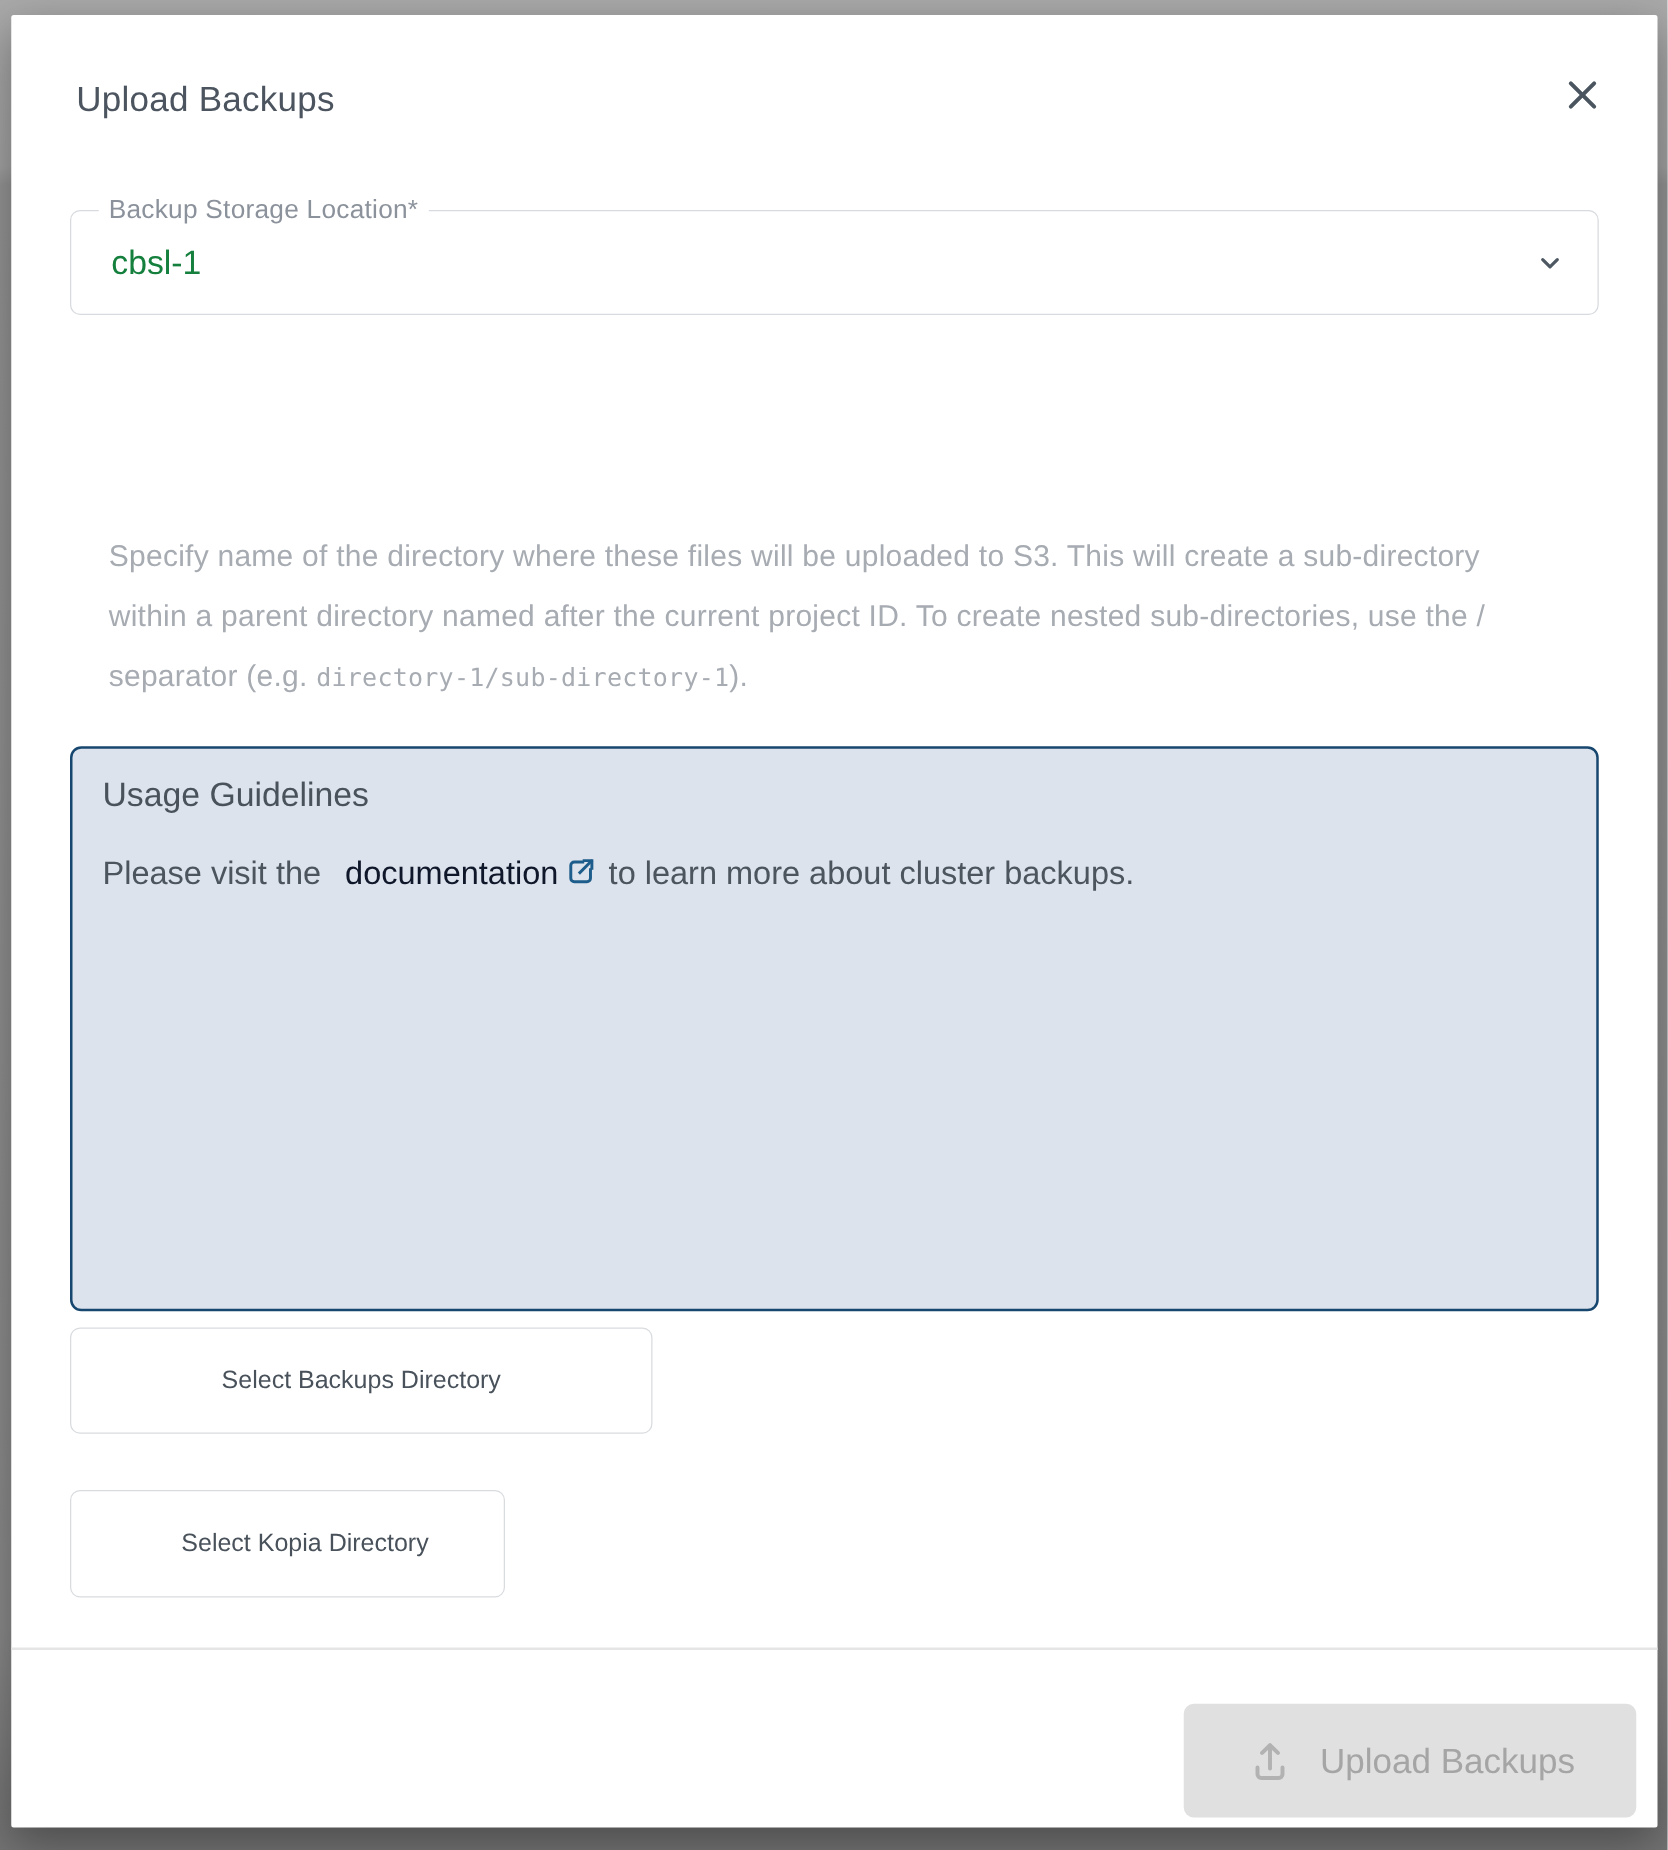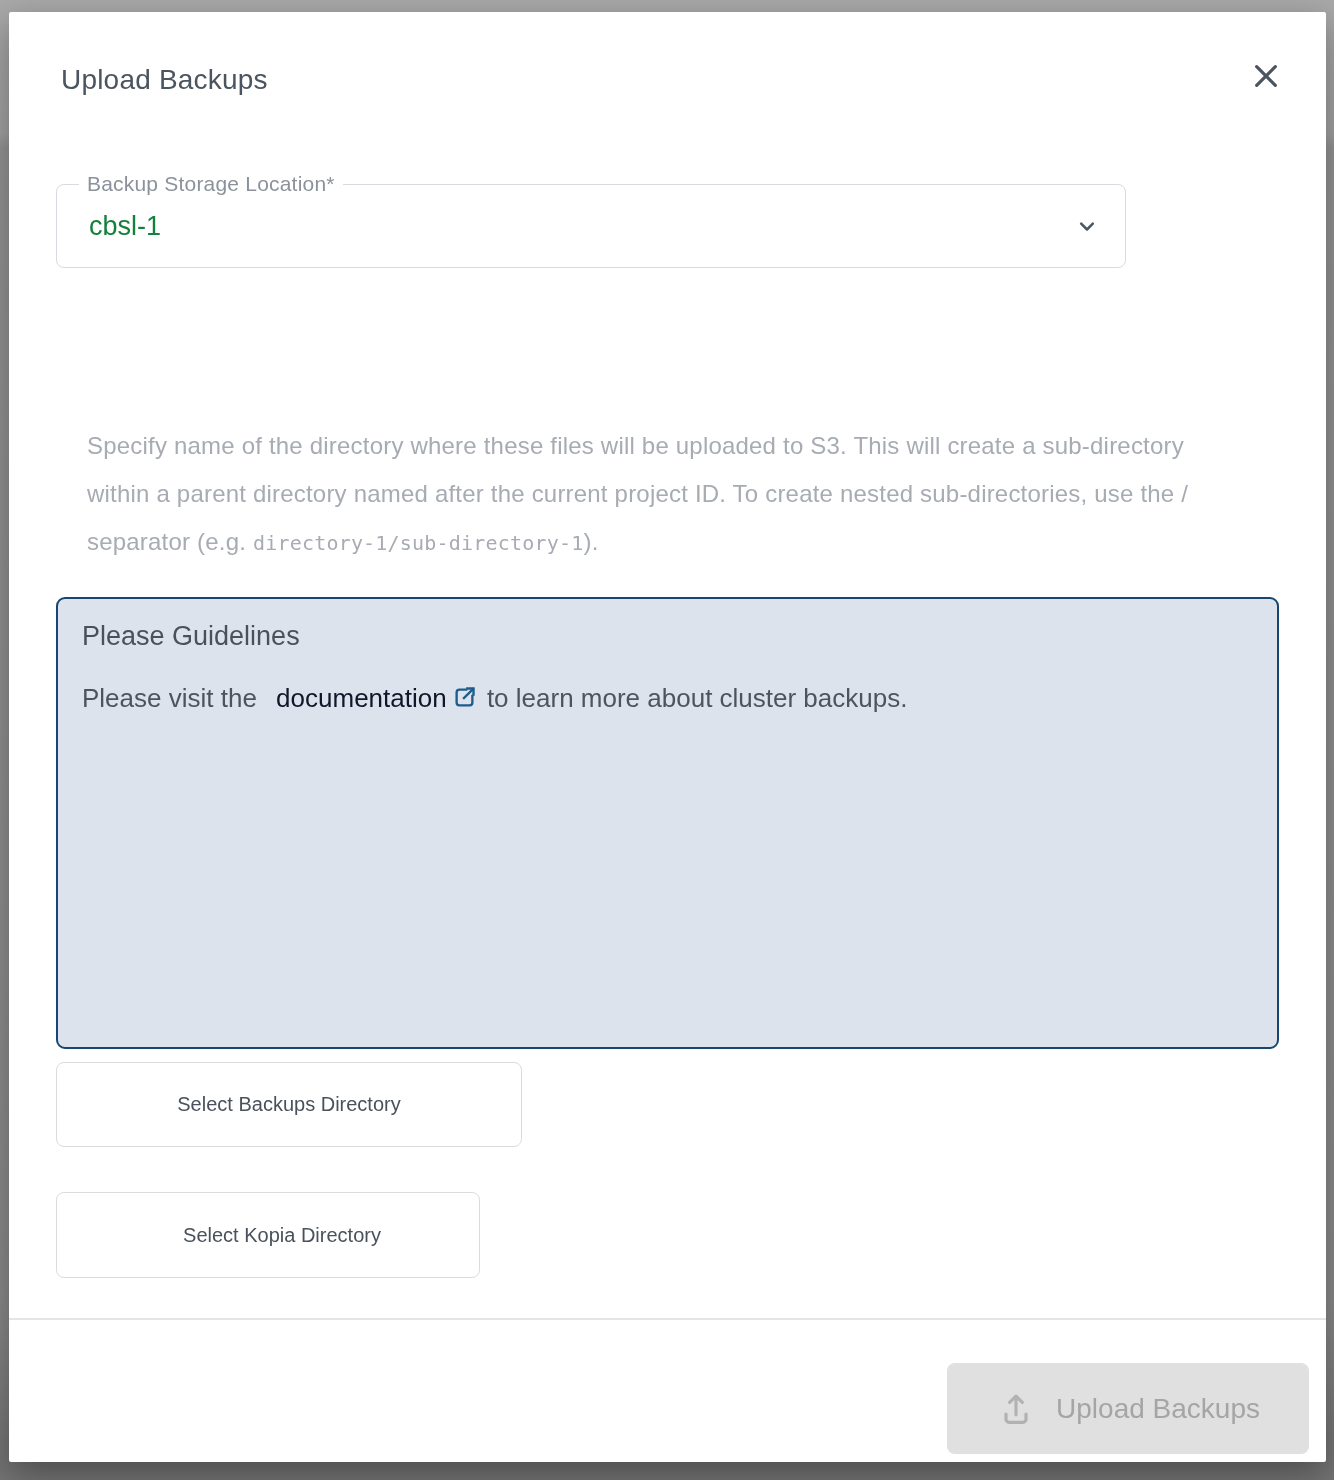--- a/index.html
+++ b/index.html
@@ -30,22 +30,22 @@
     position: absolute;
     right: 42px; top: 46px;
     width: 36px; height: 36px;
     background: none; border: none;
     cursor: pointer;
     display: flex; align-items: center; justify-content: center;
   }
   
   .select-field {
     position: absolute;
-    left: 47px; top: 172px;
-    width: 1070px; height: 84px;
+    left: 47px; top: 156px;
+    width: 1223px; height: 84px;
     border: 1px solid #d7dade;
     border-radius: 8px;
     background: #fff;
     cursor: pointer;
   }
   .select-label {
     position: absolute;
     top: -13px; left: 22px;
     background: #fff;
     padding: 0 8px;
@@ -131,21 +131,21 @@
     background: #fff;
     border: 1px solid #d9dcdf;
     border-radius: 8px;
     font-family: "Liberation Sans", sans-serif;
     font-size: 20px;
     color: #49525b;
     cursor: pointer;
     display: flex; align-items: center; justify-content: center;
   }
   .btn-backups { top: 1050px; width: 466px; height: 85px; }
-  .btn-kopia   { top: 1180px; width: 424px; height: 86px; padding-left: 28px; }
+  .btn-kopia   { top: 1180px; width: 348px; height: 86px; padding-left: 28px; }
   
   .footer-divider {
     position: absolute;
     left: 0; top: 1306px;
     width: 100%; height: 2px;
     background: #e5e5e5;
   }
   .upload-btn {
     position: absolute;
     left: 938px; top: 1351px;
@@ -186,21 +186,21 @@
       </svg>
     </span>
   </div>
 
 
   <div class="helper-text">
     <span>Specify name of the directory where these files will be uploaded to S3. This will create a sub-directory within a parent directory named after the current project ID. To create nested sub-directories, use the / separator (e.g. </span><code>directory-1/sub-directory-1</code><span>).</span>
   </div>
 
   <div class="guidelines">
-    <div class="guidelines-title">Please Guidelines</div>
+    <div class="guidelines-title">Usage Guidelines</div>
     <p><span>Please visit the </span><a class="doc-link">documentation</a><span class="ext-icon"><svg width="27" height="27" viewBox="0 0 24 24" fill="none" stroke="#1d5d8c" stroke-width="2.1" stroke-linecap="square">
             <path d="M13.5 5H7.5 C6.1 5 5 6.1 5 7.5 V16.5 C5 17.9 6.1 19 7.5 19 H16.5 C17.9 19 19 17.9 19 16.5 V10.5"></path>
             <polyline points="14.5 4 20 4 20 9.5"></polyline>
             <line x1="19.5" y1="4.5" x2="11.5" y2="12.5"></line>
           </svg></span><span> to learn more about cluster backups.</span></p>
   </div>
 
   <button class="outline-btn btn-backups">Select Backups Directory</button>
 
   <button class="outline-btn btn-kopia">Select Kopia Directory</button>

